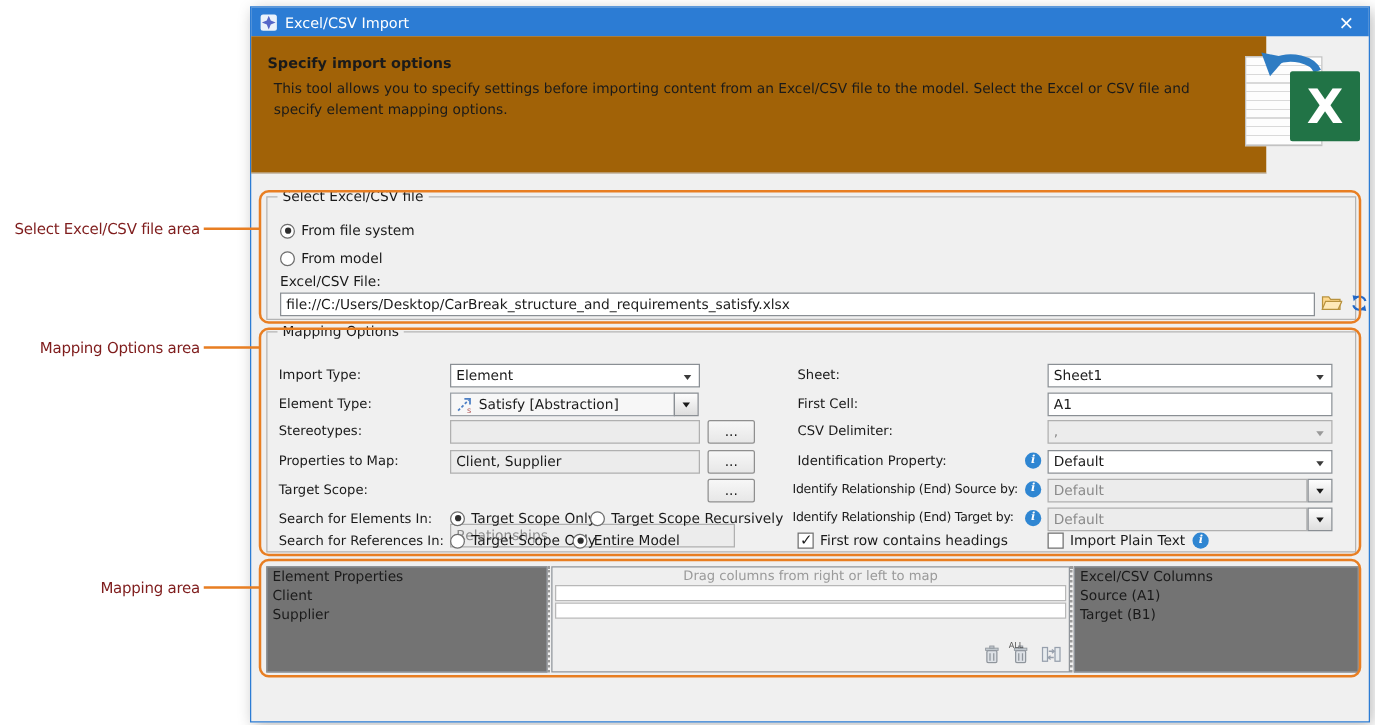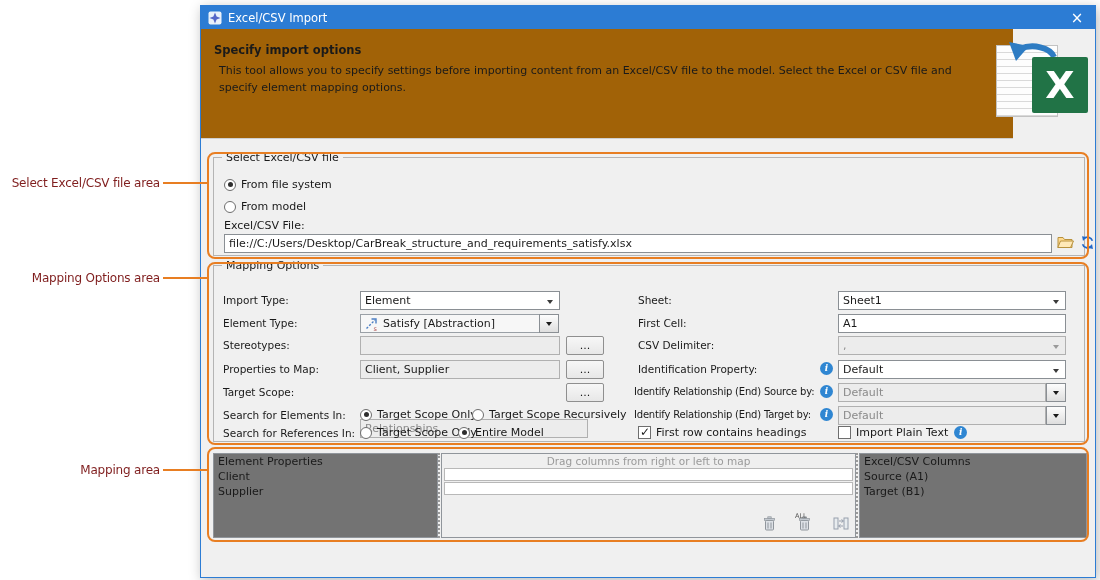--- a/index.html
+++ b/index.html
@@ -94,21 +94,21 @@
 
   
   .panel { position:absolute; background:#737373; border:1px solid #90959b; overflow:hidden; }
   #p-left  { left:12px;  top:447px; width:225px; height:85px; }
   #p-mid   { left:240px; top:447px; width:415px; height:85px; background:#efefef; }
   #p-right { left:658px; top:447px; width:228px; height:85px; }
   .p-title { padding:1px 4px; font-size:11px; white-space:nowrap; }
   #p-mid .p-title { text-align:center; color:#9a9a9a; font-size:10.5px; }
   .list-item { padding:0 4px; font-size:11px; height:15px; line-height:15px; }
   .slot { margin:0 2px 1px 2px; height:13px; background:#fff; border:1px solid #b8b8b8; }
-  .mid-icons { position:absolute; right:6px; bottom:3px; display:flex; gap:22px; align-items:flex-end; }
+  .mid-icons { position:absolute; right:6px; bottom:3px; display:flex; gap:10px; align-items:flex-end; }
   .trash-all { position:relative; }
   .trash-all .all-lab { position:absolute; left:-3px; top:-4px; font-size:6.5px; color:#555; }
   .vsep { position:absolute; top:447px; height:85px; width:0; border-left:2px dotted #9a9a9a; }
   #vsep1 { left:237px; } #vsep2 { left:655px; }
 
   
   .footer { position:absolute; left:0; bottom:0; width:894px; height:32px; background:#f0f0f0;
             border-top:1px solid #d8d8d8; }
   #btn-save   { left:12px;  top:5px; width:68px; height:21px; }
   #btn-import { left:674px; top:5px; width:64px; height:21px; }

